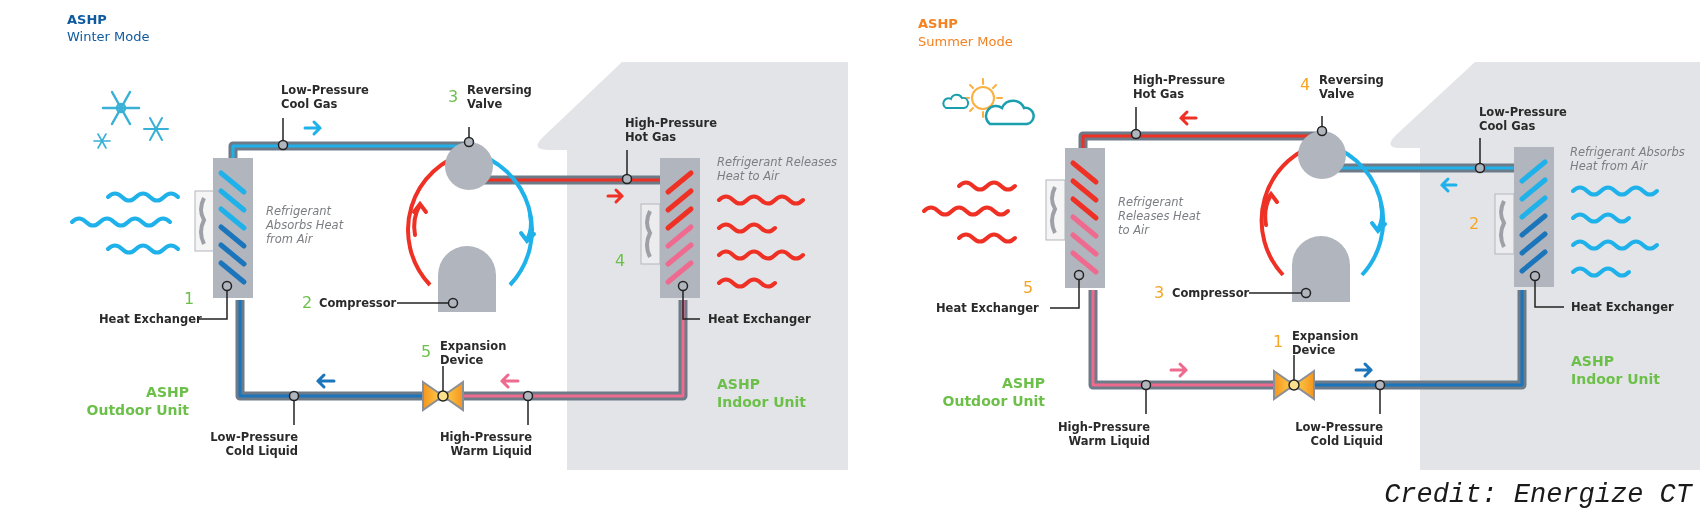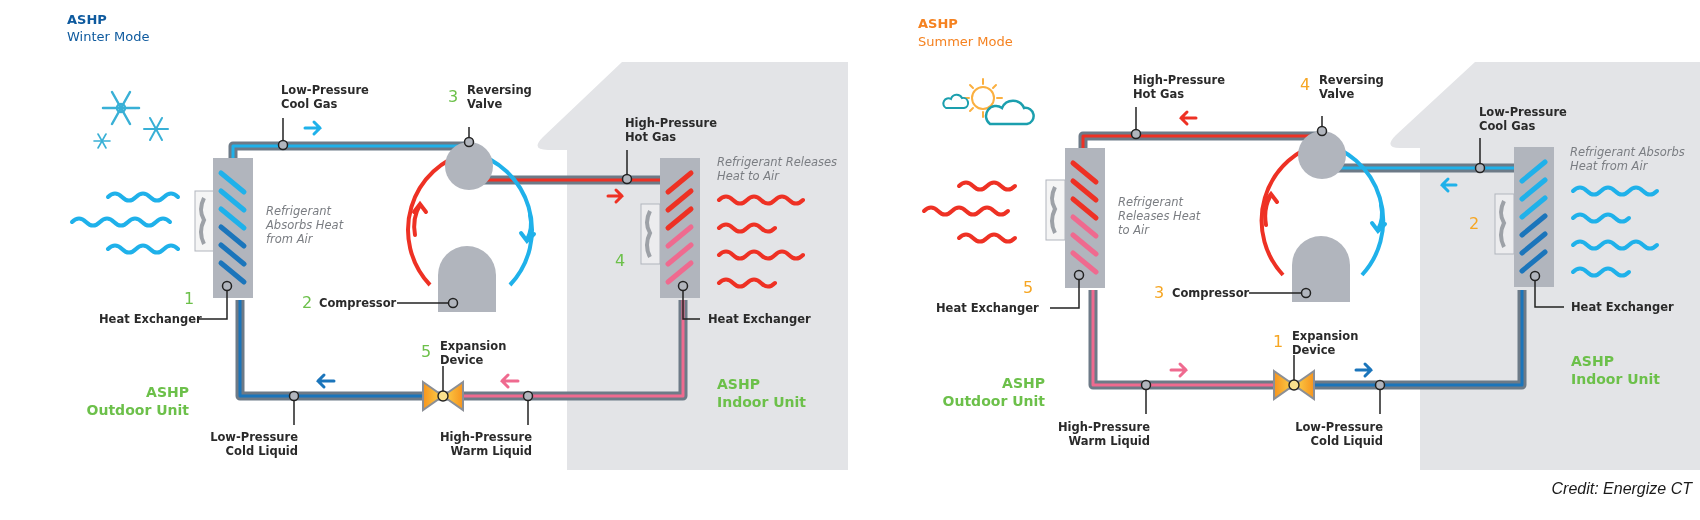--- a/index.html
+++ b/index.html
@@ -6,22 +6,22 @@
   body { width: 1700px; height: 520px; position: relative; overflow: hidden;
          font-family: "DejaVu Sans", sans-serif; }
   svg { position: absolute; left: 0; top: 0; }
   .lbl { font-family: "DejaVu Sans", sans-serif; font-size: 11.5px; fill: #2a2a2a; font-weight: 600; }
   .ital { font-family: "DejaVu Sans", sans-serif; font-size: 11.5px; fill: #7a7d82; font-style: italic; }
   .num-g { font-family: "DejaVu Sans", sans-serif; font-size: 16px; fill: #6cc04a; }
   .num-o { font-family: "DejaVu Sans", sans-serif; font-size: 16px; fill: #f6a623; }
   .unit { font-family: "DejaVu Sans", sans-serif; font-size: 14px; font-weight: bold; fill: #6cc04a; }
   .title-w { font-family: "DejaVu Sans", sans-serif; font-size: 13px; fill: #0e5a9e; }
   .title-s { font-family: "DejaVu Sans", sans-serif; font-size: 13px; fill: #f58220; }
-  .credit { position: absolute; right: 8px; top: 480px; font-family: Liberation Sans, sans-serif;
-            font-style: italic; font-size: 16px; color: #1a1a1a; }
+  .credit { position: absolute; right: 8px; top: 480px; font-family: Liberation Mono, monospace;
+            font-style: italic; font-size: 27px; color: #1a1a1a; }
 </style>
 </head>
 <body>
 
 <svg width="1700" height="520" viewBox="0 0 1700 520">
   <defs>
     <linearGradient id="valveGrad" x1="0" x2="1" y1="0" y2="0">
       <stop offset="0" stop-color="#f7941d"></stop>
       <stop offset="0.5" stop-color="#fbd34d"></stop>
       <stop offset="1" stop-color="#f7941d"></stop>

